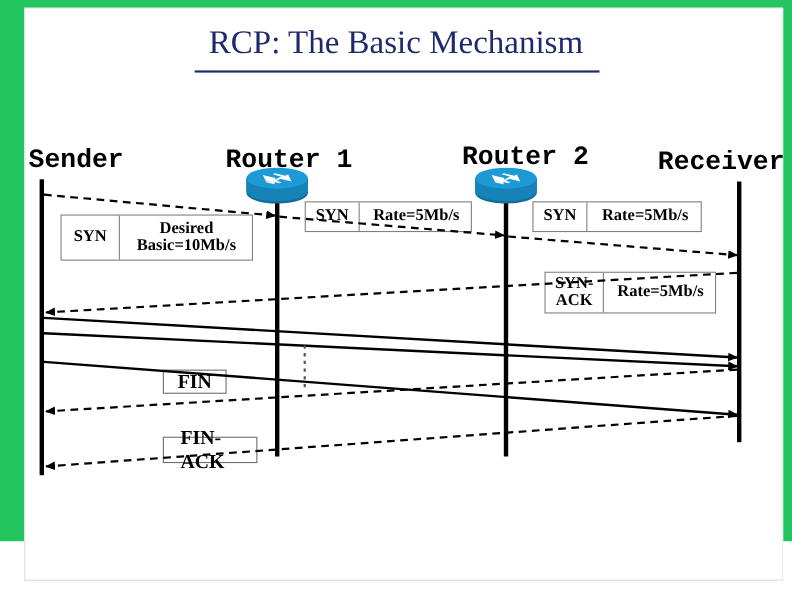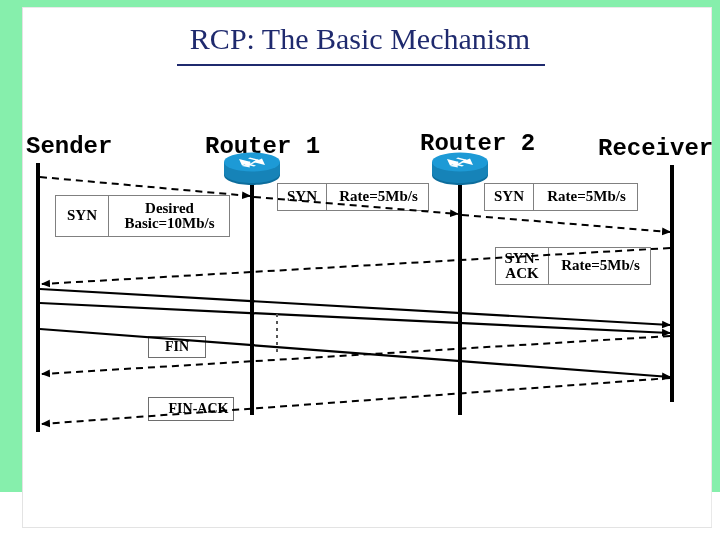--- a/index.html
+++ b/index.html
@@ -7,21 +7,21 @@
     background: #ffffff;
   }
   body {
     width: 720px; height: 540px;
     font-family: "Liberation Serif", serif;
     overflow: hidden;
   }
   #slide {
     position: relative;
     width: 720px; height: 492px;
-    background: #86efac;
+    background: #22c55e;
     box-sizing: border-box;
   }
   
   #frame-outer {
     position: absolute;
     left: 22px; top: 7px;
     width: 690px; height: 521px;
     border: 1px solid #e9e9e9;
     background: #ffffff;
     box-sizing: border-box;
@@ -103,21 +103,21 @@
   .cell.small { font-size: 15px; font-weight: bold; }
   .cell.big { font-size: 15px; font-weight: bold; }
 
   .plainbox {
     position: absolute;
     border: 1px solid #6e6e6e;
     background: #ffffff;
     display: flex; align-items: center; justify-content: center;
     font-family: "Liberation Serif", serif;
     font-weight: bold;
-    font-size: 14px;
+    font-size: 18px;
     color: #000;
     box-sizing: border-box;
   }
 
   #rate-note {
     position: absolute;
     font-family: "Liberation Serif", serif;
     font-weight: bold;
     font-size: 16px;
     color: #000;

